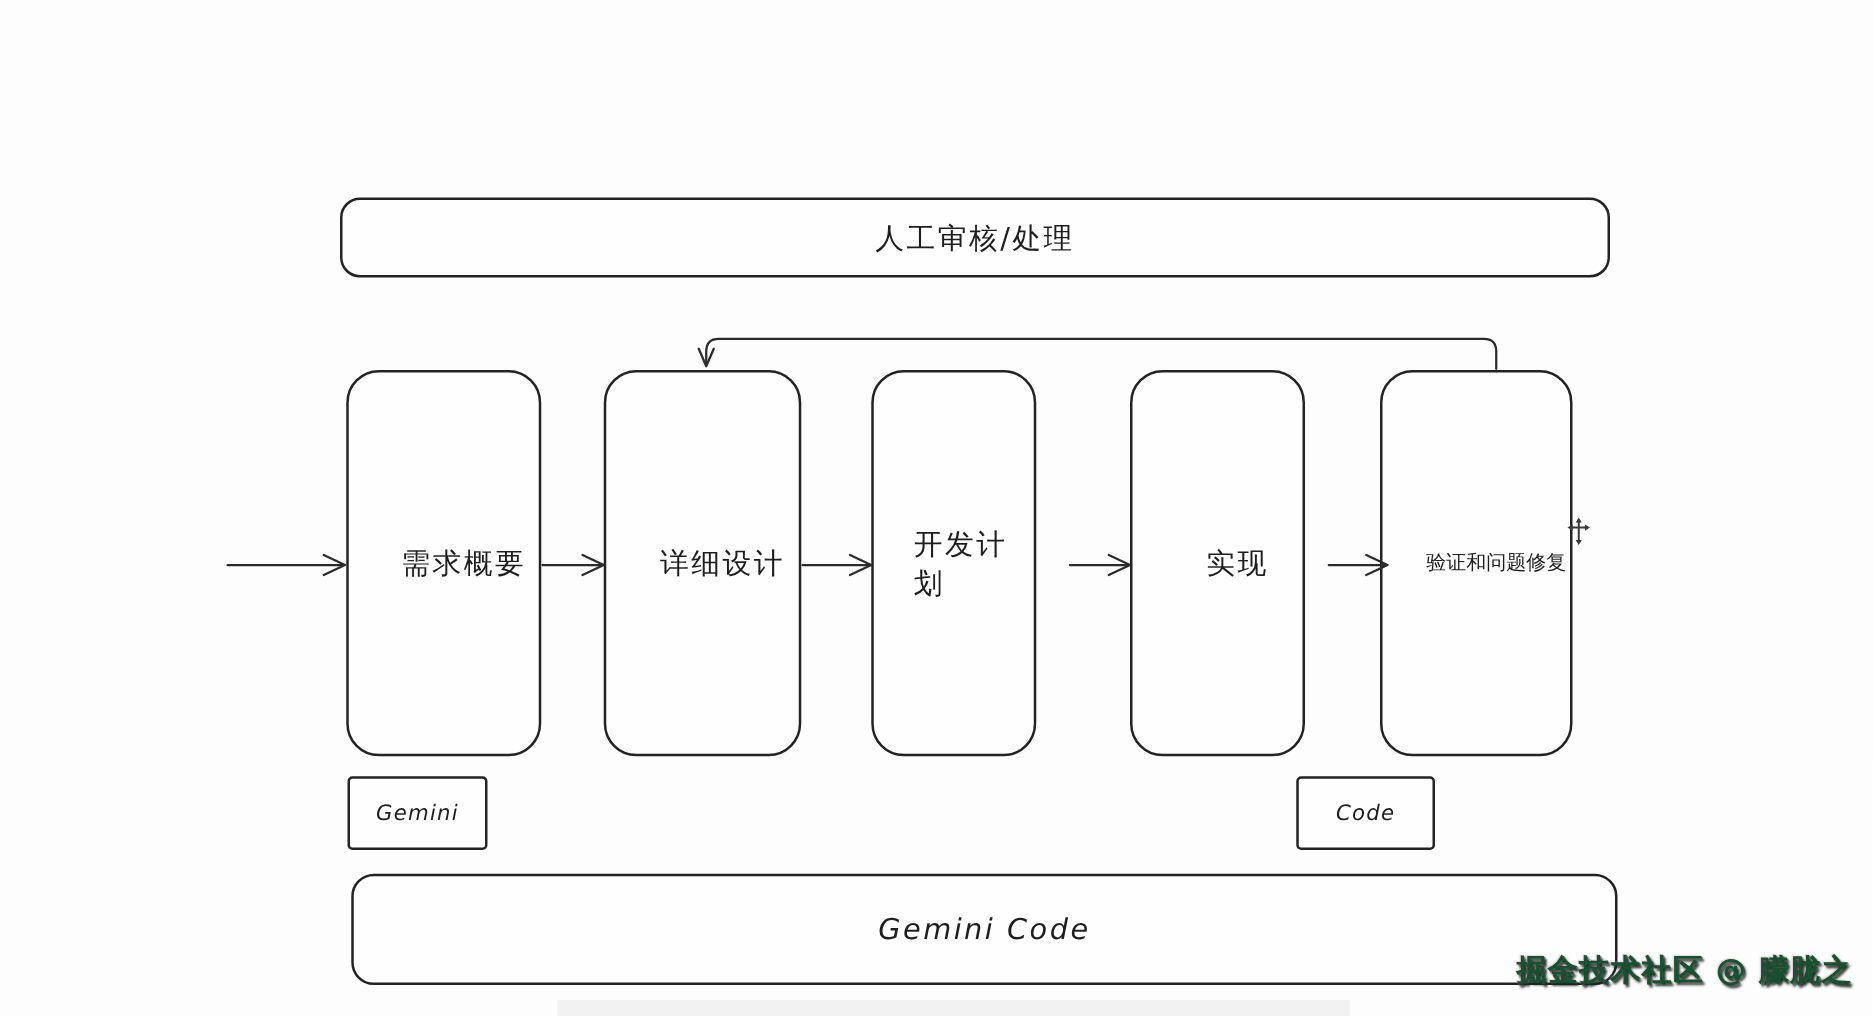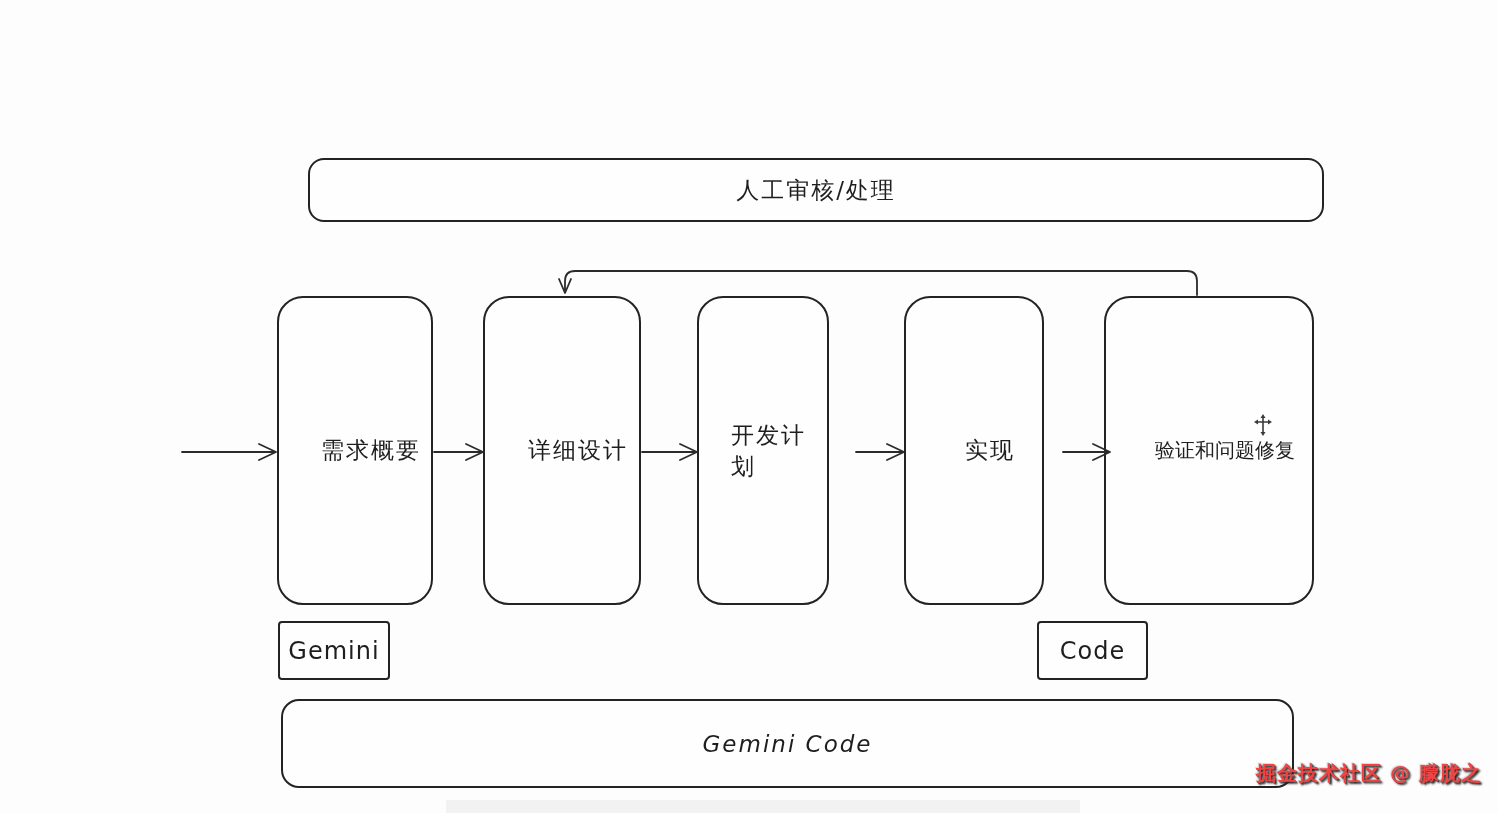--- a/index.html
+++ b/index.html
@@ -24,40 +24,40 @@
     justify-content: center;
     box-sizing: border-box;
     color: #1e1e1e;
   }
   .top-box {
     left: 272px; top: 158px;
     width: 1016px; height: 64px;
     border-radius: 16px;
     font-size: 23px;
     letter-spacing: 2px;
-    margin-left: 36px;
   }
   .stage-box {
     top: 296px;
     height: 309px;
     border-radius: 26px;
     font-size: 23px;
     letter-spacing: 2px;
     padding-left: 32px;
   }
   .stage-1 { left: 277px;  width: 156px; }
   .stage-2 { left: 483px;  width: 158px; }
   .stage-3 { left: 697px;  width: 132px; }
   .stage-4 { left: 904px;  width: 140px; }
-  .stage-5 { left: 1104px; width: 210px; font-size: 20px; letter-spacing: 0px; }
+  .stage-5 { left: 1104px; width: 154px; font-size: 16px; letter-spacing: 0px; }
   .tool-box {
     height: 59px;
     border-radius: 4px;
-    font-size: 24px;
+    font-size: 17px;
     letter-spacing: 1px;
+    font-style: italic;
   }
   .tool-gemini { left: 278px;  top: 621px; width: 112px; }
   .tool-codex  { left: 1037px; top: 621px; width: 111px; }
   .bottom-box {
     left: 281px; top: 699px;
     width: 1013px; height: 89px;
     border-radius: 18px;
     font-size: 23px;
     letter-spacing: 2px;
     font-style: italic;
@@ -76,23 +76,23 @@
   }
   .bottom-faint-bar {
     position: absolute;
     left: 446px; top: 800px;
     width: 634px; height: 13px;
     background: #f2f2f2;
   }
   .watermark {
     position: absolute;
     right: 16px; top: 760px;
-    font-size: 20px;
+    font-size: 24px;
     font-weight: bold;
-    color: #ef4444;
+    color: #14532d;
     letter-spacing: 1px;
     text-shadow:
       2px 2px 2px rgba(35, 35, 35, 0.95),
       1px 1px 0px rgba(90, 90, 90, 0.7),
       -1px -1px 1px rgba(150, 150, 150, 0.35);
     white-space: nowrap;
   }
 </style>
 </head>
 <body>

